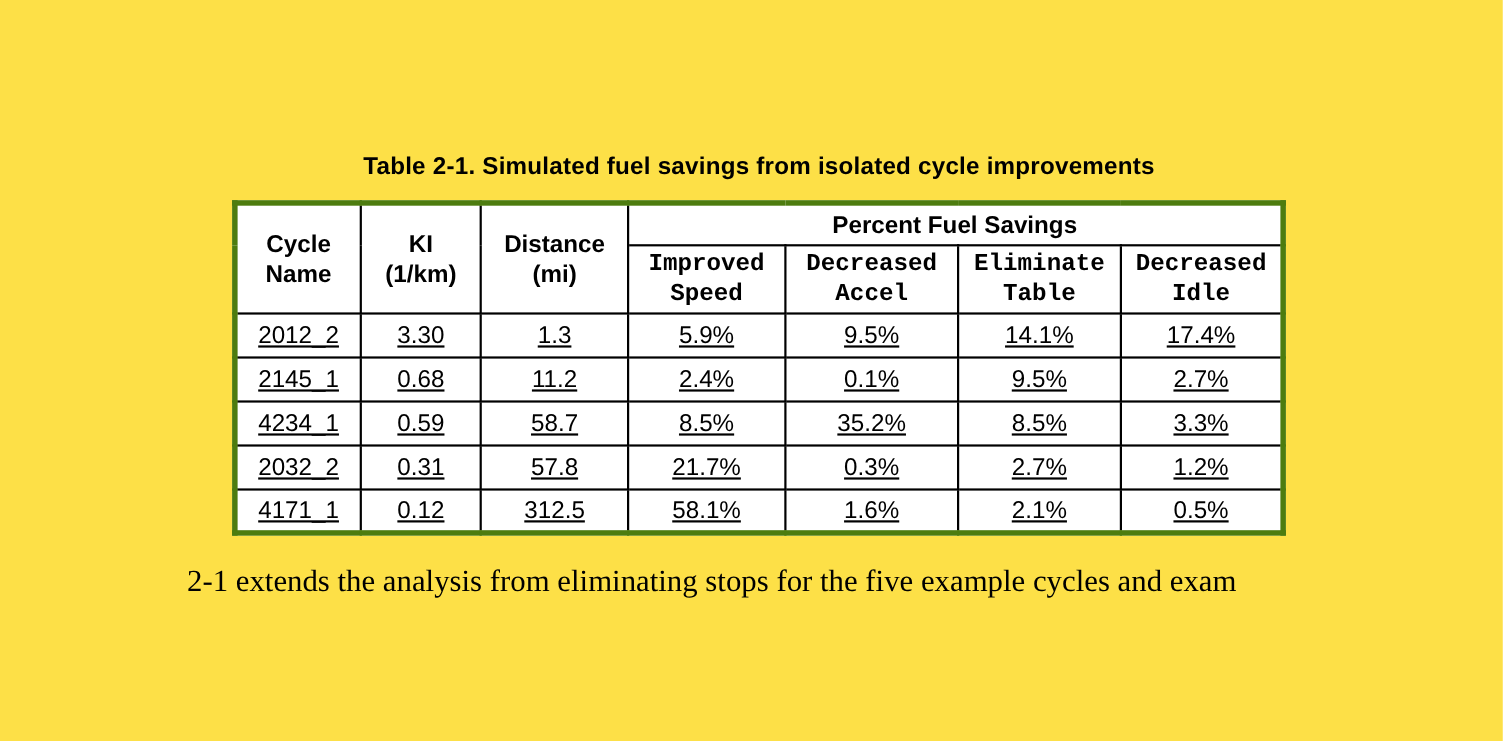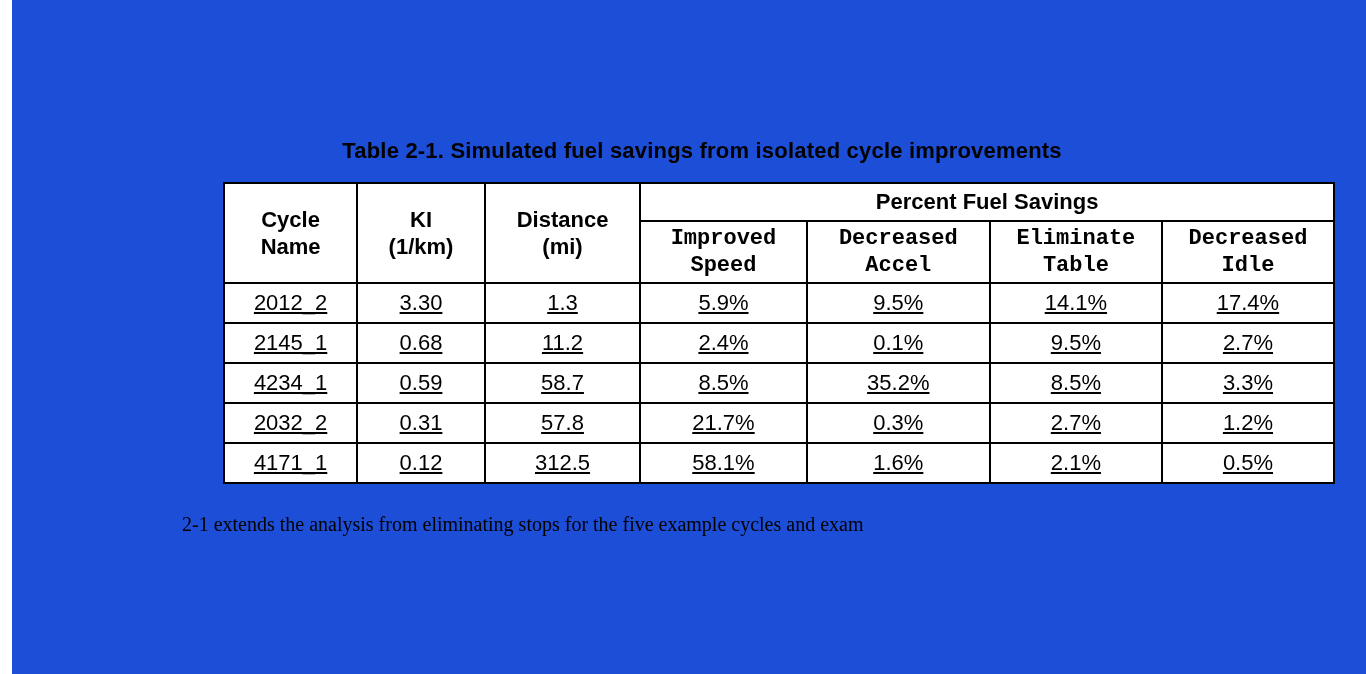--- a/index.html
+++ b/index.html
@@ -4,39 +4,39 @@
 <style>
   html, body { margin: 0; padding: 0; }
   body {
     width: 1366px; height: 674px;
     background: #ffffff;
     position: relative;
     font-family: "Liberation Sans", sans-serif;
     color: #000;
     overflow: hidden;
   }
-  .page { position: absolute; inset: 0; background: #1d4ed8; margin-left: 12px; }
+  .page { position: absolute; inset: 0; background: #fde047; }
 
   .caption {
     position: absolute;
     left: 211px; top: 138px; width: 958px;
     text-align: center;
     font-weight: bold;
     font-size: 22px;
     letter-spacing: 0.2px;
     color: #000;
   }
 
   table.data-table {
     position: absolute;
     left: 211px; top: 182px;
-    width: 1112px;
+    width: 958px;
     border-collapse: collapse;
     table-layout: fixed;
-    border: 2px solid #4d7c0f;
+    border: 5px solid #4d7c0f;
     background: #fff;
   }
   .data-table th, .data-table td {
     border: 2px solid #000;
     text-align: center;
     vertical-align: middle;
     font-size: 22px;
     line-height: 1.25;
     padding: 2px 4px;
     white-space: pre-line;
@@ -47,21 +47,21 @@
   tr.group-header-row { height: 38px; }
   tr.sub-header-row   { height: 62px; font-family: Liberation Mono, monospace; }
   tbody tr            { height: 40px; }
 
   .body-text {
     position: absolute;
     left: 170px; top: 513px;
     width: 1180px;
     margin: 0;
     font-family: "Liberation Serif", serif;
-    font-size: 20px;
+    font-size: 28px;
     color: #000;
     white-space: nowrap;
   }
 </style>
 </head>
 <body>
 
 <div class="page">
 
   <div class="caption">Table 2-1. Simulated fuel savings from isolated cycle improvements</div>

